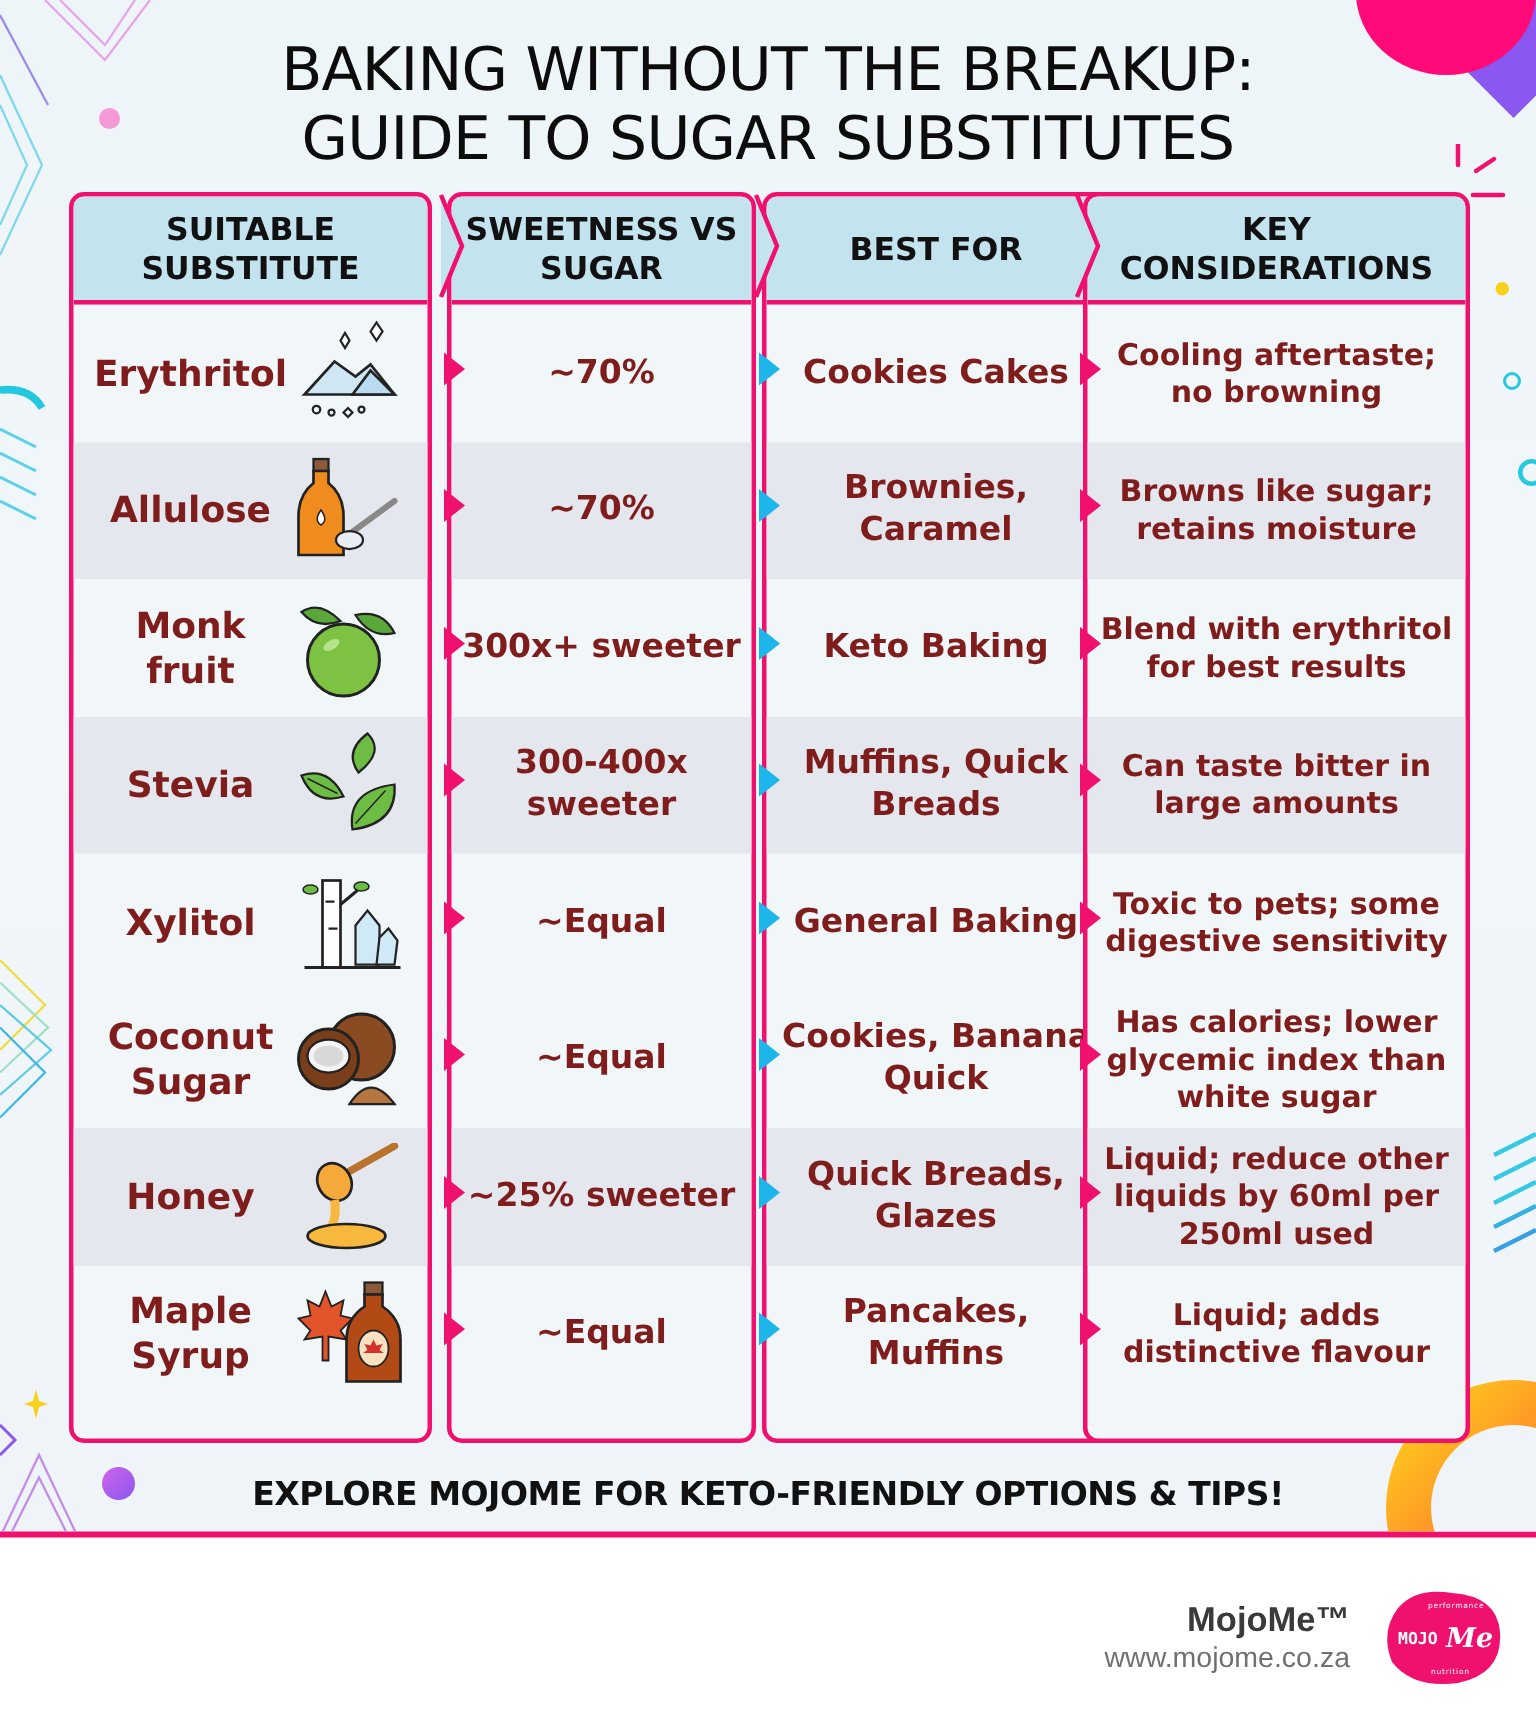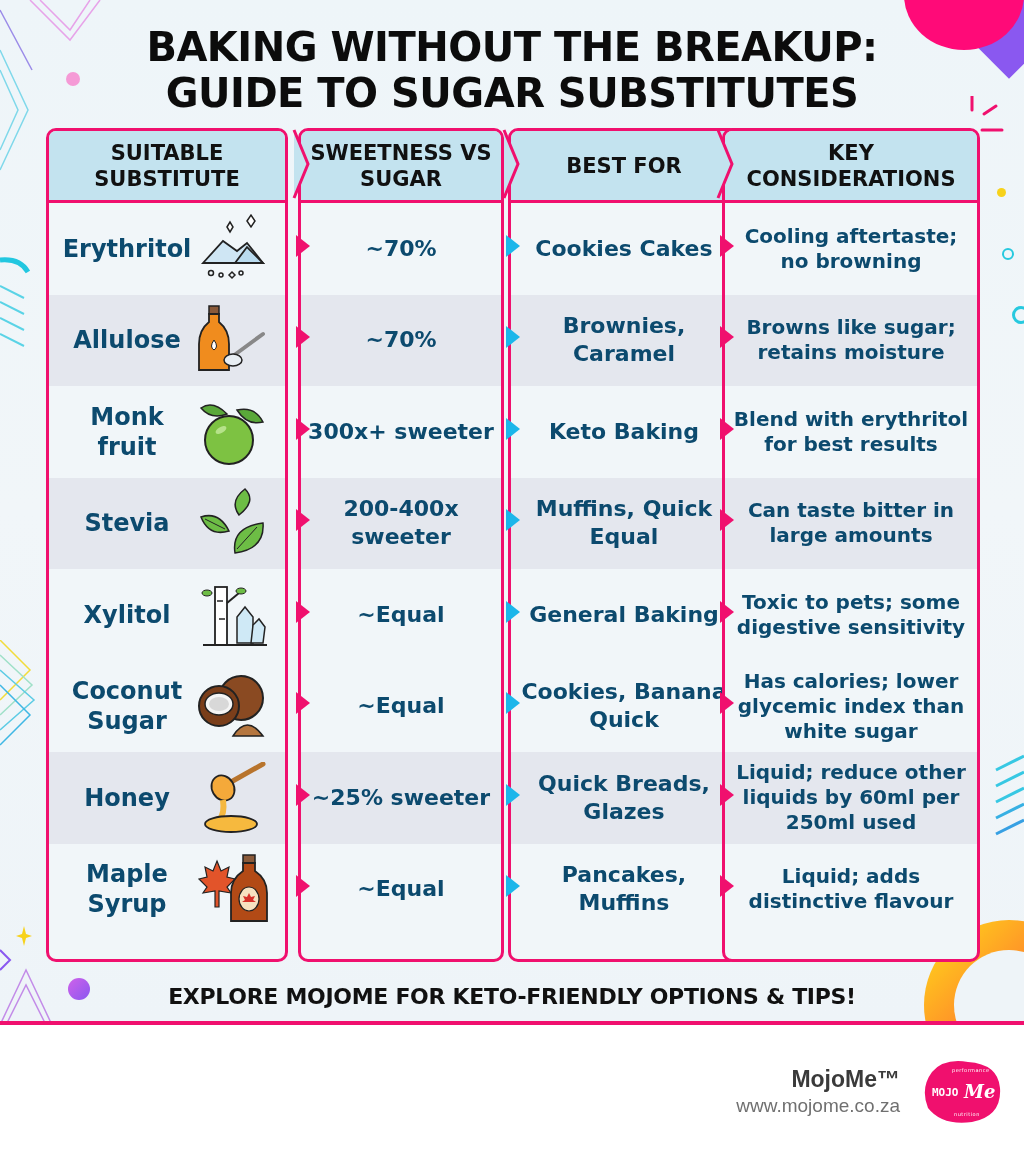--- a/index.html
+++ b/index.html
@@ -28,21 +28,21 @@
   .deco-right-lines { right: 0; top: 750px; width: 30px; height: 100px; }
   .deco-yellow-star { left: 16px; top: 926px; width: 16px; height: 20px; }
   .deco-purple-dot { left: 68px; top: 978px; width: 22px; height: 22px; border-radius: 50%; background: linear-gradient(135deg,#d062ea,#8a58f0); }
   .deco-bl-tri { left: 0; top: 940px; width: 60px; height: 85px; }
   .deco-br-arc { right: -70px; top: 920px; width: 170px; height: 170px; border-radius: 50%;
                  border: 30px solid transparent;
                  background: linear-gradient(#eef4f8,#eef4f8) padding-box, linear-gradient(135deg,#ffe018,#ff8a2a 45%,#ff0a78) border-box; }
 
   .title {
     position: absolute; left: 0; right: 0; top: 24px; text-align: center;
-    font-family: "DejaVu Sans", sans-serif; font-weight: bold; font-size: 40px; line-height: 46px;
+    font-family: "DejaVu Sans", sans-serif; font-weight: normal; font-size: 40px; line-height: 46px;
     color: #0c0c0c; letter-spacing: -0.5px;
   }
 
   
   .table { position: absolute; left: 46px; top: 128px; width: 934px; height: 834px; }
   .col {
     position: absolute; top: 0; height: 834px; border: 3px solid #f0106e; border-radius: 10px;
     background: #f1f6f9; overflow: hidden;
   }
   .col-1 { left: 0; width: 242px; }
@@ -51,21 +51,21 @@
   .col-4 { left: 676px; width: 258px; }
   .col-head {
     height: 72px; background: #c3e3ef; border-bottom: 3px solid #f0106e;
     display: flex; align-items: center; justify-content: center; text-align: center;
     font-family: "DejaVu Sans", sans-serif; font-weight: bold; font-size: 21px; line-height: 26px; color: #111;
     padding: 0 6px;
   }
   .col-rows { position: relative; }
   .cell {
     height: 91.5px; display: flex; align-items: center; justify-content: center; text-align: center;
-    font-family: "DejaVu Sans", sans-serif; font-weight: bold; font-size: 22px; line-height: 28px; color: #0c4a6e;
+    font-family: "DejaVu Sans", sans-serif; font-weight: bold; font-size: 22px; line-height: 28px; color: #7f1d1d;
     padding: 0 6px; position: relative;
   }
   .cell.small { font-size: 20px; line-height: 25px; }
   .cell.alt { background: #e4e7ee; }
   .col-1 .cell { justify-content: flex-start; padding-left: 8px; }
   .sub-name { width: 140px; text-align: center; font-size: 24px; line-height: 30px; }
   .sub-icon { position: absolute; right: 16px; top: 50%; transform: translateY(-50%); width: 72px; height: 72px; }
 
   
   .marker { position: absolute; width: 0; height: 0; border-top: 11px solid transparent; border-bottom: 11px solid transparent; }
@@ -234,35 +234,35 @@
         </div>
       </div>
     </div>
 
     <div class="col col-2">
       <div class="col-head">SWEETNESS VS SUGAR</div>
       <div class="col-rows">
         <div class="cell">~70%</div>
         <div class="cell alt">~70%</div>
         <div class="cell">300x+ sweeter</div>
-        <div class="cell alt">200-400x sweeter</div>
+        <div class="cell alt">300-400x sweeter</div>
         <div class="cell">~Equal</div>
         <div class="cell">~Equal</div>
         <div class="cell alt">~25% sweeter</div>
         <div class="cell">~Equal</div>
       </div>
     </div>
 
     <div class="col col-3">
       <div class="col-head">BEST FOR</div>
       <div class="col-rows">
         <div class="cell">Cookies Cakes</div>
         <div class="cell alt">Brownies, Caramel</div>
         <div class="cell">Keto Baking</div>
-        <div class="cell alt">Muffins, Quick Equal</div>
+        <div class="cell alt">Muffins, Quick Breads</div>
         <div class="cell">General Baking</div>
         <div class="cell">Cookies, Banana Quick</div>
         <div class="cell alt">Quick Breads, Glazes</div>
         <div class="cell">Pancakes, Muffins</div>
       </div>
     </div>
 
     <div class="col col-4">
       <div class="col-head">KEY CONSIDERATIONS</div>
       <div class="col-rows">

